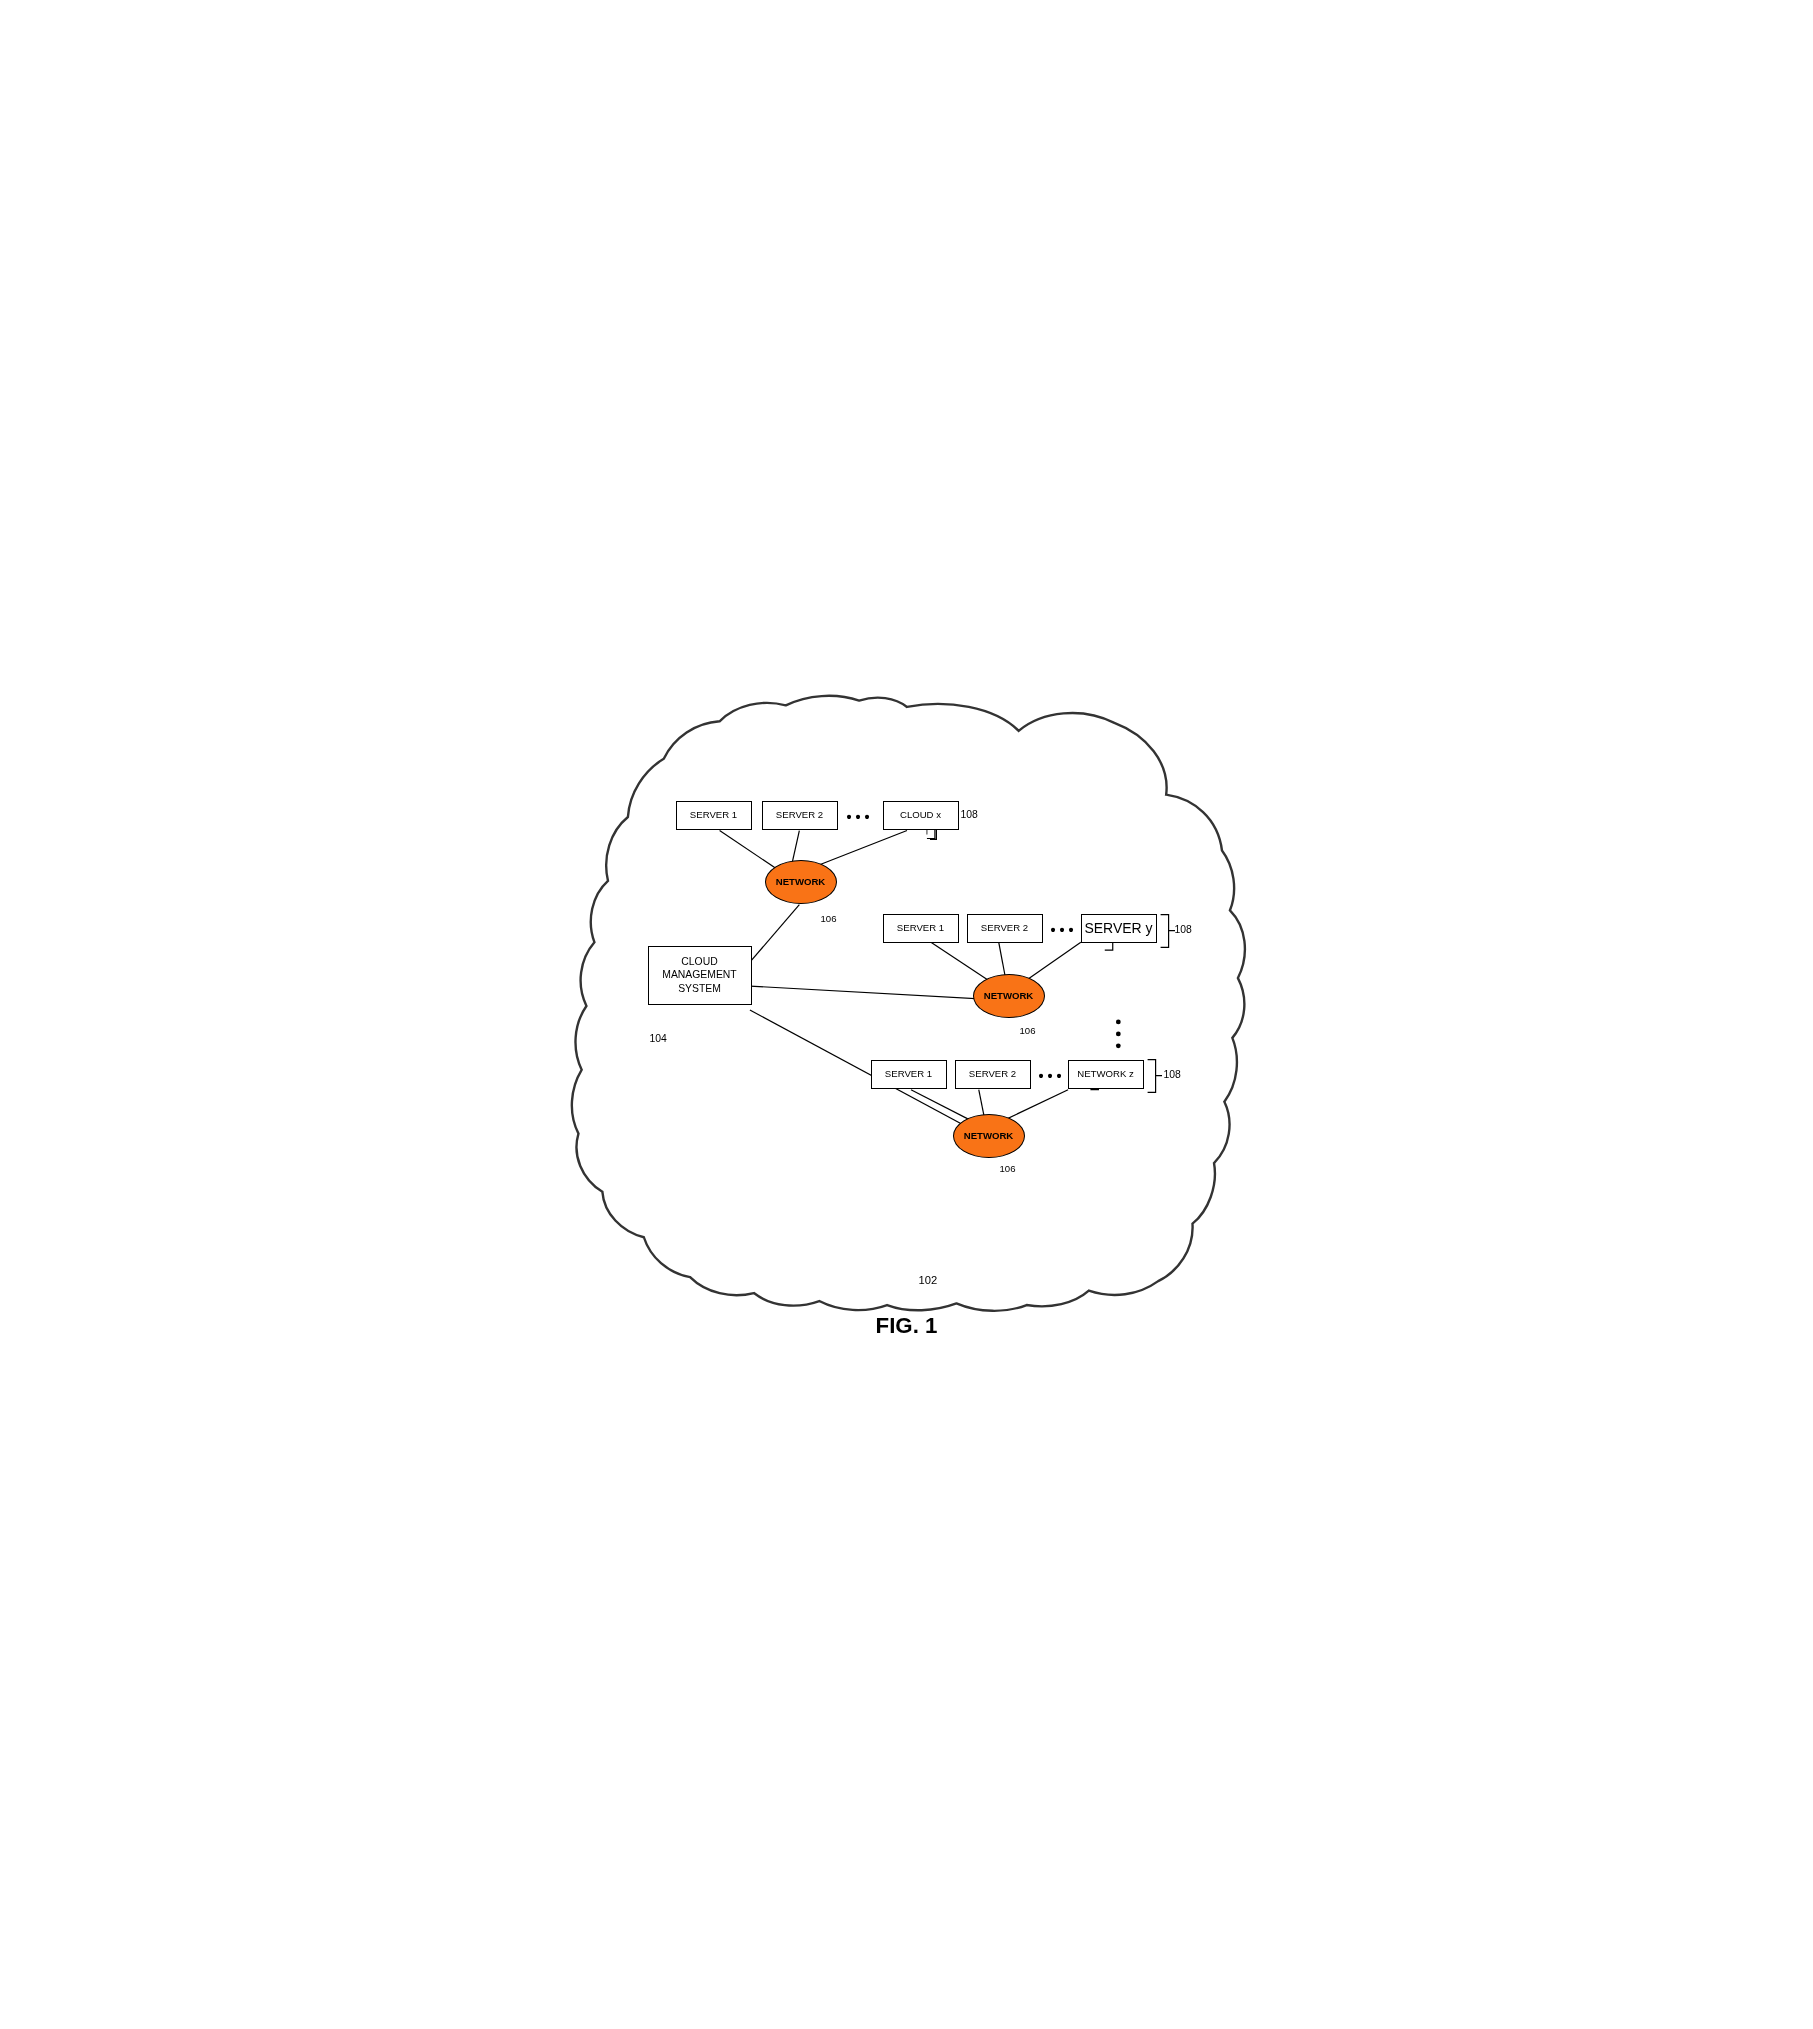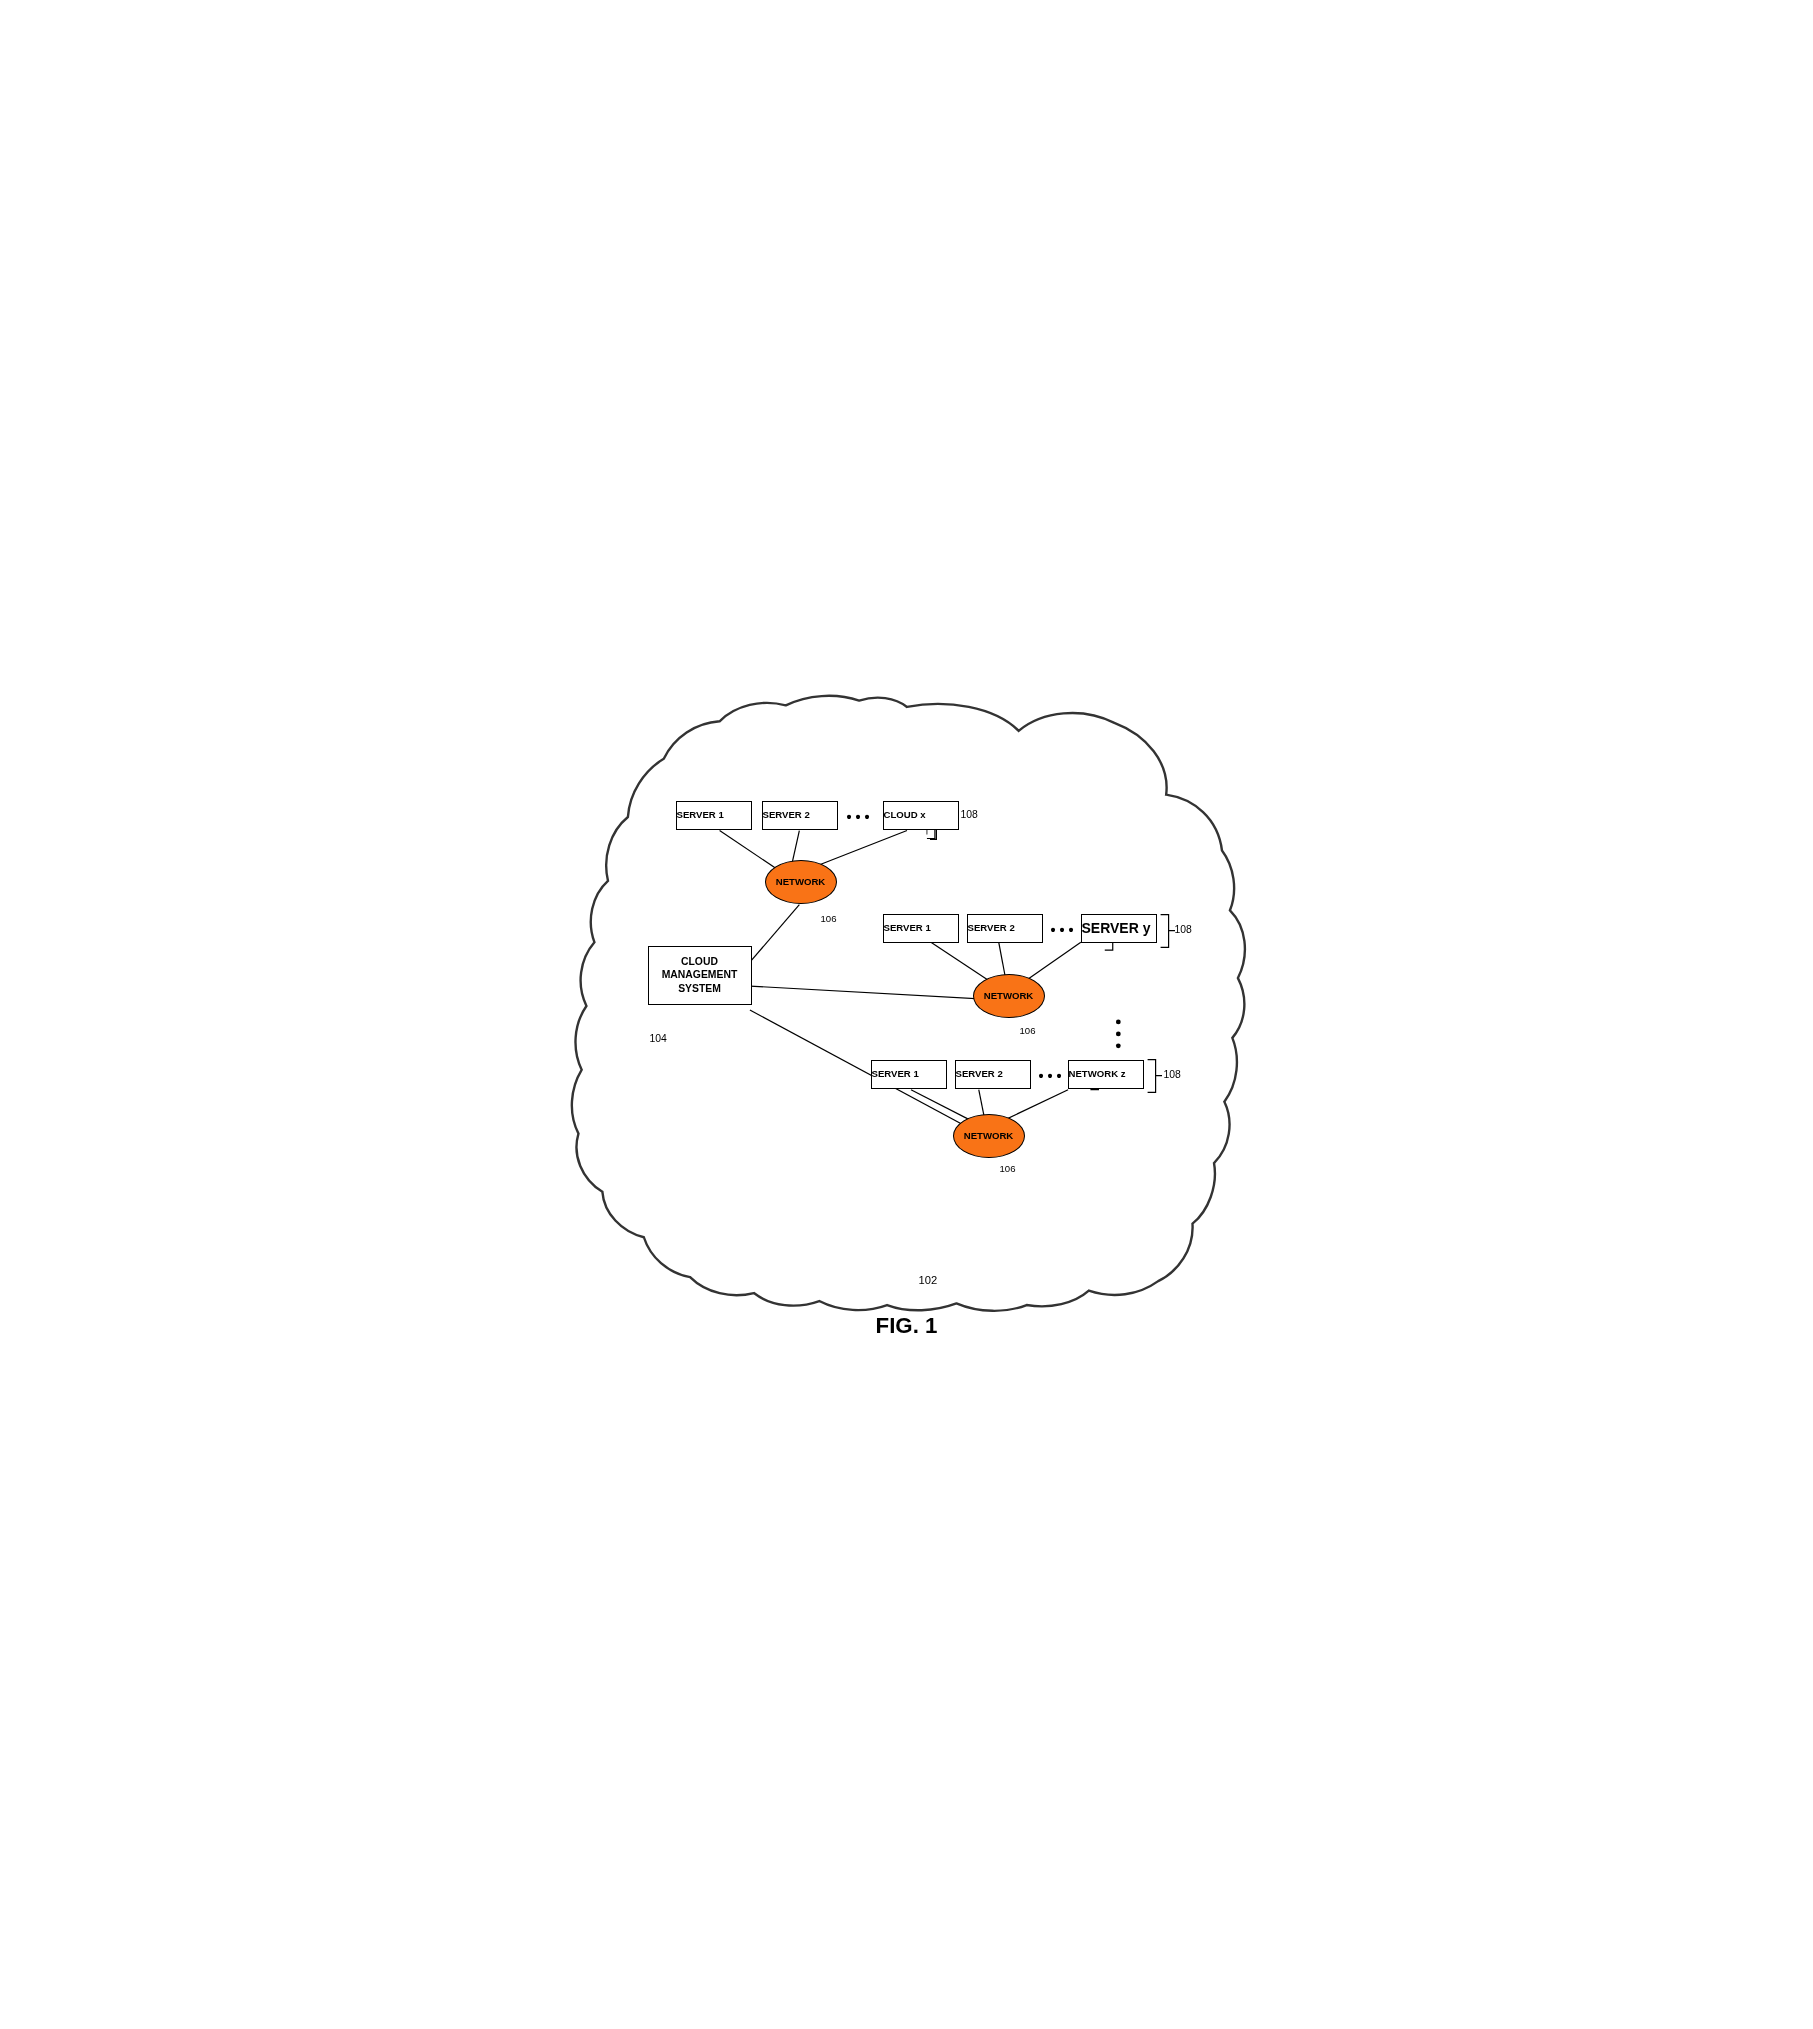--- a/index.html
+++ b/index.html
@@ -30,24 +30,24 @@
       width: 100%;
       height: 100%;
     }
     
     .box {
       position: absolute;
       border: 1.6px solid #000;
       background: #fff;
       display: flex;
       align-items: center;
-      justify-content: flex-start;
+      justify-content: center;
       text-align: center;
       font-size: 10.4px;
-      font-weight: bold;
+      font-weight: normal;
       line-height: 1.3;
     }
     
     .ellipse {
       position: absolute;
       border: 1.6px solid #000;
       background: #f97316;
       border-radius: 50%;
       display: flex;
       align-items: center;

